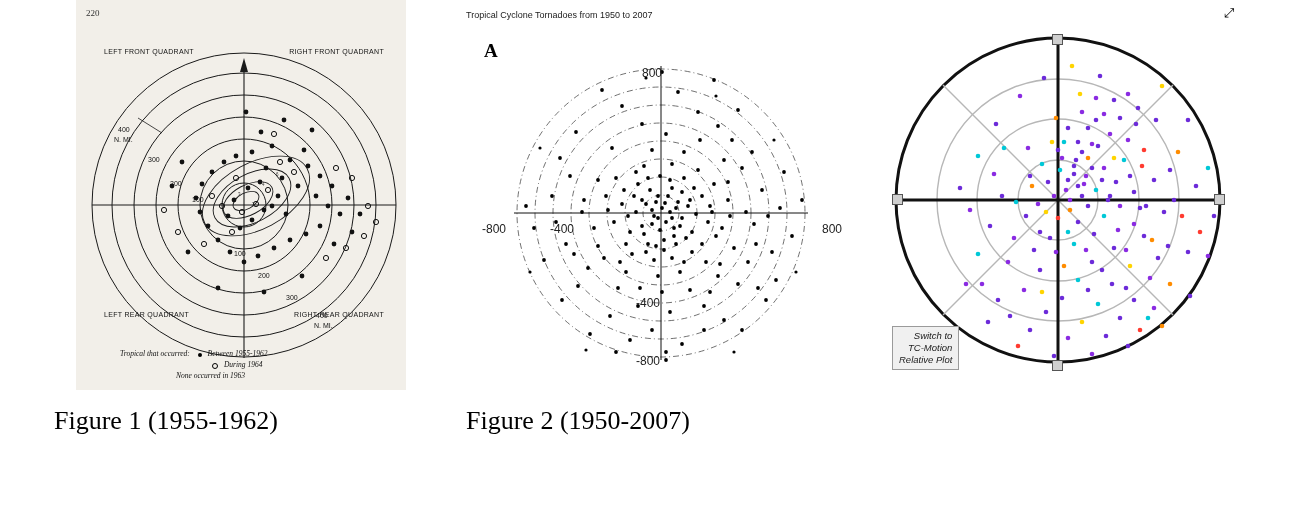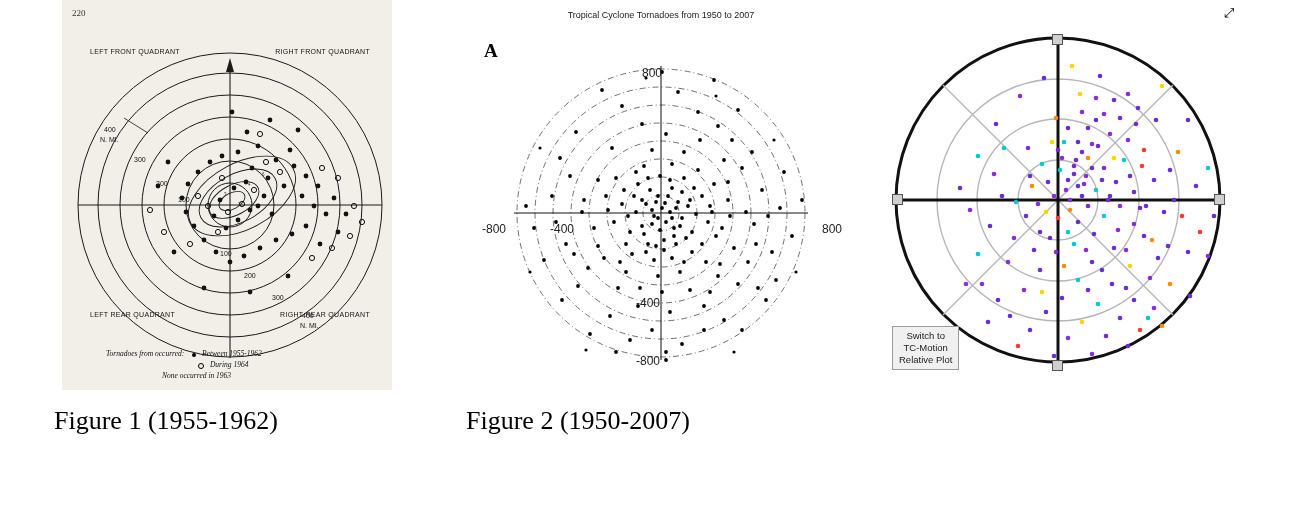--- a/index.html
+++ b/index.html
@@ -43,21 +43,21 @@
   .fig1-caption { margin-left: 6px; }
   .fig2-caption { margin-left: 0px; text-align: center; }
   .fig3-caption { margin-left: 10px; }
 
   
   .fig1 {
     position: relative;
     width: 330px;
     height: 390px;
     background: #f2efe9;
-    margin-left: 14px;
+    margin-left: 28px;
     overflow: hidden;
     font-family: "Liberation Sans", sans-serif;
   }
   .fig1 .pagenum {
     position: absolute;
     left: 10px; top: 8px;
     font-size: 9px;
     color: #333;
     font-family: "Liberation Serif", serif;
   }
@@ -111,21 +111,21 @@
     position: relative;
     width: 390px;
     height: 390px;
     background: #ffffff;
     overflow: hidden;
     font-family: "Liberation Sans", sans-serif;
   }
   .fig2 .title {
     position: absolute;
     left: 0; right: 0; top: 10px;
-    text-align: center;
+    text-align: left;
     font-size: 9px;
     color: #222;
   }
   .fig2 .panel-letter {
     position: absolute;
     left: 18px; top: 40px;
     font-size: 19px;
     font-weight: bold;
     color: #000;
     font-family: "Liberation Serif", serif;
@@ -165,23 +165,24 @@
   .fig3 .switch-btn {
     position: absolute;
     left: 10px;
     bottom: 20px;
     background: #f0f0f0;
     border: 1px solid #9a9a9a;
     color: #222;
     font-size: 9.5px;
     line-height: 1.25;
     padding: 3px 6px;
-    text-align: center;
+    text-align: right;
     font-family: "Liberation Sans", sans-serif;
     cursor: pointer;
+    font-style: italic;
   }
 </style>
 </head>
 <body>
 
 <div class="figures-row">
 
   <div class="figure-block fig1-block">
     <div class="fig1">
       <div class="pagenum">220</div>
@@ -312,21 +313,21 @@
       <div class="ring-label" style="left:94px; top:180px;">200</div>
       <div class="ring-label" style="left:116px; top:196px;">100</div>
       <div class="ring-label" style="left:158px; top:250px;">100</div>
       <div class="ring-label" style="left:182px; top:272px;">200</div>
       <div class="ring-label" style="left:210px; top:294px;">300</div>
       <div class="ring-label" style="left:240px; top:312px;">400</div>
       <div class="ring-label" style="left:238px; top:322px;">N. MI.</div>
 
       <div class="legend">
         <div class="row">
-          <span>Tornadoes from occurred:</span>
+          <span>Tropical that occurred:</span>
           <span class="dot-f"></span>
           <span>Between 1955-1962</span>
         </div>
         <div class="row" style="padding-left:86px;">
           <span class="dot-o"></span>
           <span>During 1964</span>
         </div>
         <div class="row" style="padding-left:56px;">None occurred in 1963</div>
       </div>
     </div>

